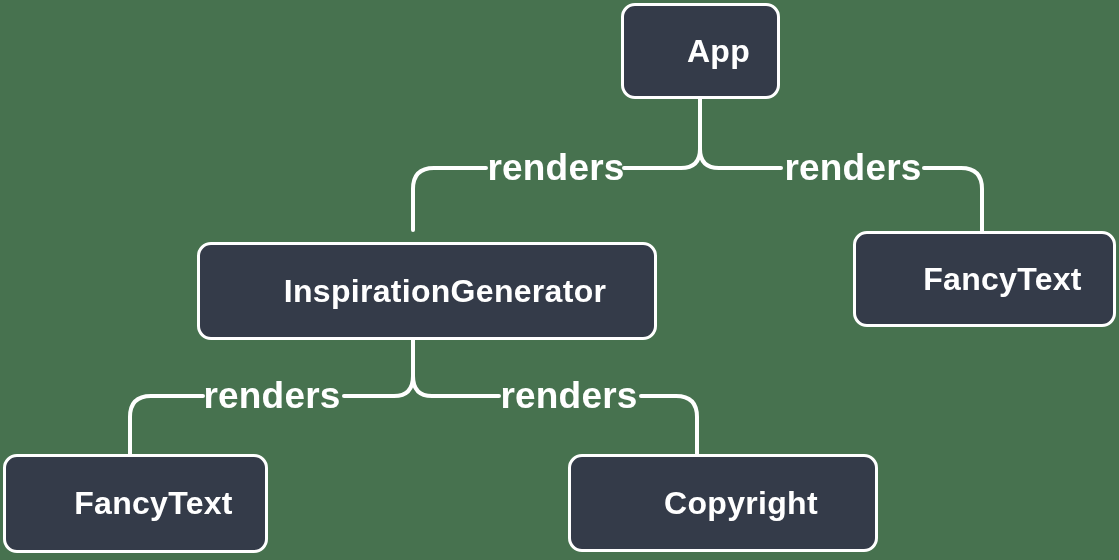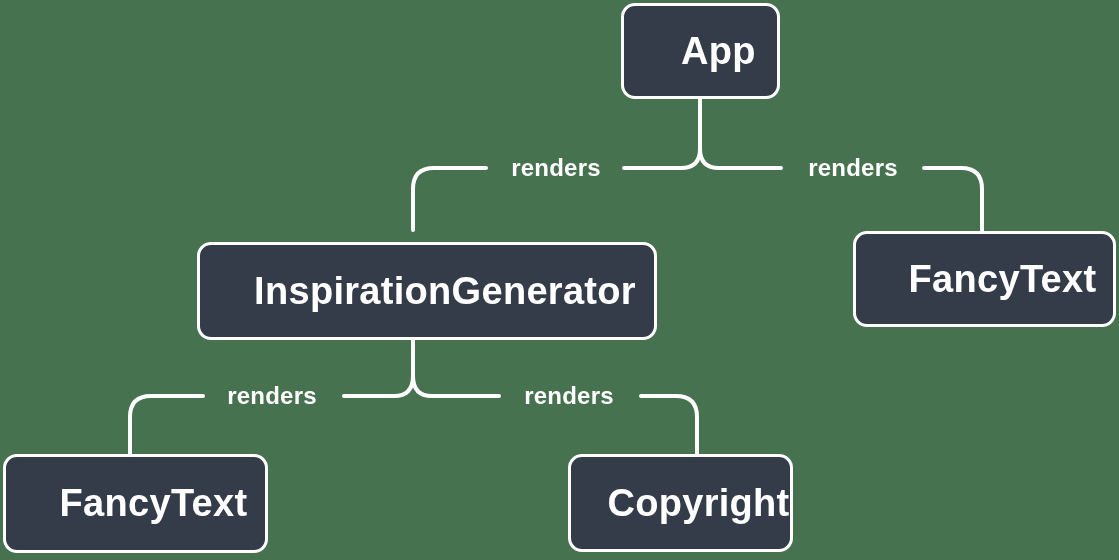--- a/index.html
+++ b/index.html
@@ -31,36 +31,36 @@
   .node {
     position: absolute;
     box-sizing: border-box;
     background: #343B49;
     border: 3px solid #FFFFFF;
     border-radius: 14px;
     display: flex;
     align-items: center;
     justify-content: center;
     color: #FFFFFF;
-    font-size: 38px;
+    font-size: 32px;
     font-weight: 700;
     letter-spacing: 0.3px;
     white-space: nowrap;
     padding-left: 36px;
   }
   .node-app                 { left: 621px; top: 3px;   width: 159px; height: 96px; }
   .node-inspiration         { left: 197px; top: 242px; width: 460px; height: 98px; }
   .node-fancytext-right     { left: 853px; top: 231px; width: 263px; height: 96px; }
   .node-fancytext-left      { left: 3px;   top: 454px; width: 265px; height: 99px; }
-  .node-copyright           { left: 568px; top: 454px; width: 225px; height: 98px; }
+  .node-copyright           { left: 568px; top: 454px; width: 310px; height: 98px; }
   .edge-label {
     position: absolute;
     transform: translate(-50%, -50%);
     color: #FFFFFF;
-    font-size: 24px;
+    font-size: 37px;
     font-weight: 700;
     letter-spacing: 0.2px;
     white-space: nowrap;
   }
   .edge-label-1 { left: 556px; top: 168px; }
   .edge-label-2 { left: 853px; top: 168px; }
   .edge-label-3 { left: 272px; top: 396px; }
   .edge-label-4 { left: 569px; top: 396px; }
 </style>
 </head>

